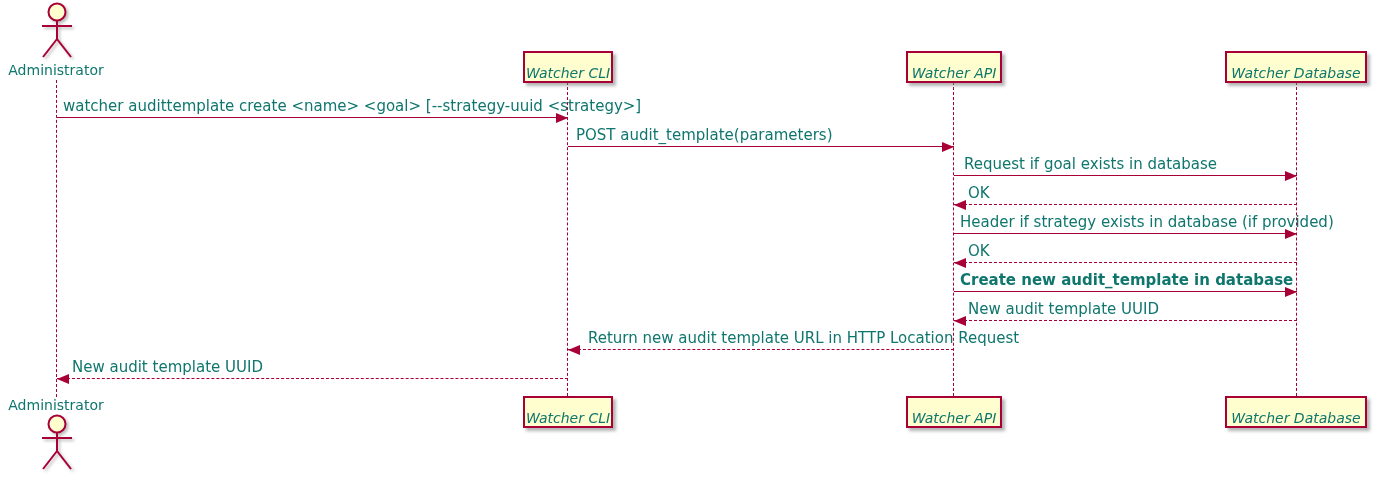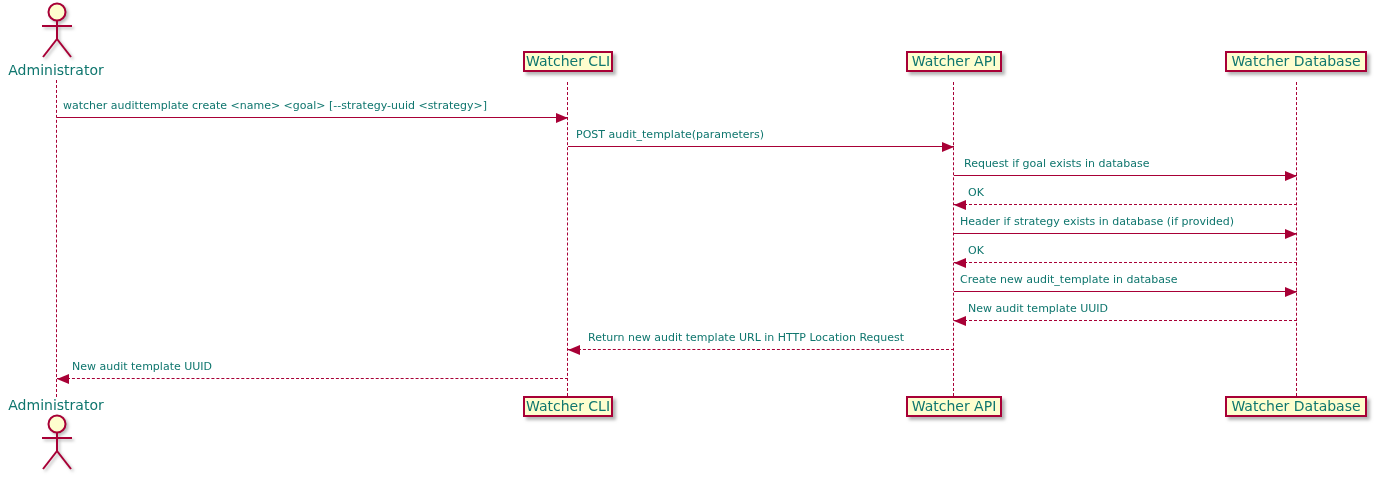--- a/index.html
+++ b/index.html
@@ -12,42 +12,43 @@
     overflow:hidden;
   }
   .lifeline{
     position:absolute;
     width:0;
     border-left:1px dashed #A80036;
   }
   .pbox{
     position:absolute;
     box-sizing:border-box;
-    height:21px;
+    height:32px;
     background:#FEFECE;
     border:2px solid #A80036;
     box-shadow:3px 3px 3px rgba(120,120,120,0.55);
-    display:flex;align-items:flex-start;justify-content:center;
+    display:flex;align-items:flex-end;justify-content:center;
     font-size:14px;
     white-space:nowrap;
+    font-style:italic;
   }
   .actor-label{
     position:absolute;
     width:120px;
     text-align:center;
     font-size:14px;
     line-height:16px;
   }
   .actor-fig{
     position:absolute;
     filter:drop-shadow(2.5px 2.5px 1.5px rgba(120,120,120,0.5));
   }
   .mlabel{
     position:absolute;
-    font-size:11px;
+    font-size:15px;
     line-height:16px;
     white-space:nowrap;
   }
   .mline{
     position:absolute;
     height:0;
     border-top:1px solid #A80036;
   }
   .mline.dashed{border-top-style:dashed;}
   .ahead{position:absolute;width:0;height:0;border-style:solid;}
@@ -113,21 +114,21 @@
     <div class="ahead right" style="left:1285px;top:229px;"></div>
   </div>
 
   <div>
     <span class="mlabel" style="left:968px;top:243px;">OK</span>
     <div class="mline dashed" style="left:954px;top:262px;width:343px;"></div>
     <div class="ahead left" style="left:954px;top:258px;"></div>
   </div>
 
   <div>
-    <span class="mlabel" style="left:960px;top:272px;">Create new audit_template in database</span>
+    <span class="mlabel" style="left:960px;top:272px;font-weight:bold;">Create new audit_template in database</span>
     <div class="mline" style="left:954px;top:291px;width:343px;"></div>
     <div class="ahead right" style="left:1285px;top:287px;"></div>
   </div>
 
   <div>
     <span class="mlabel" style="left:968px;top:301px;">New audit template UUID</span>
     <div class="mline dashed" style="left:954px;top:320px;width:343px;"></div>
     <div class="ahead left" style="left:954px;top:316px;"></div>
   </div>
 

